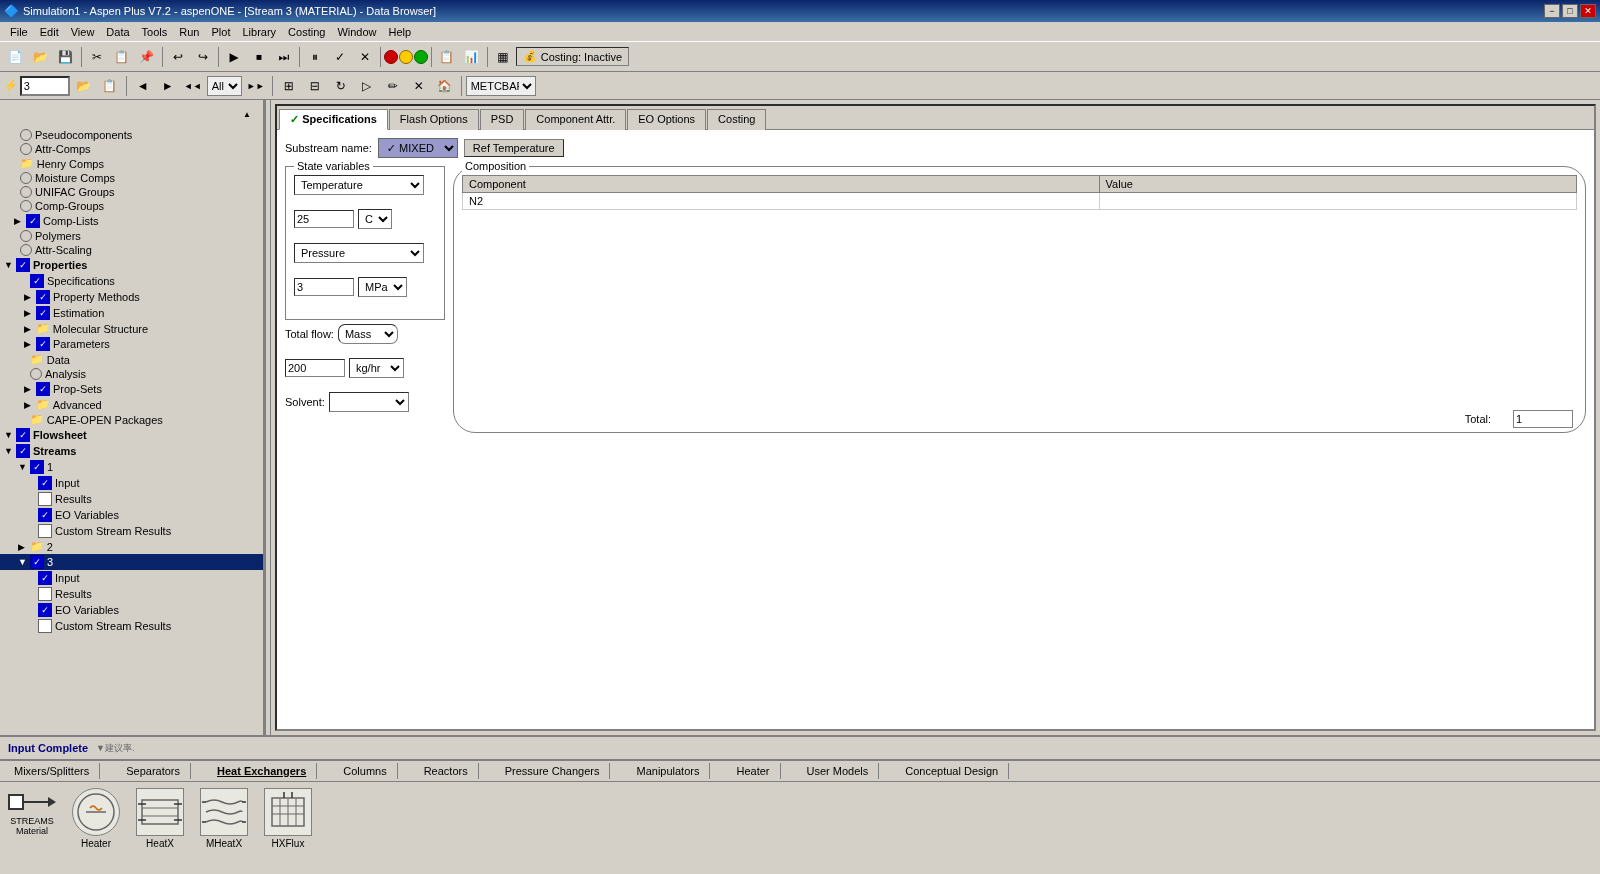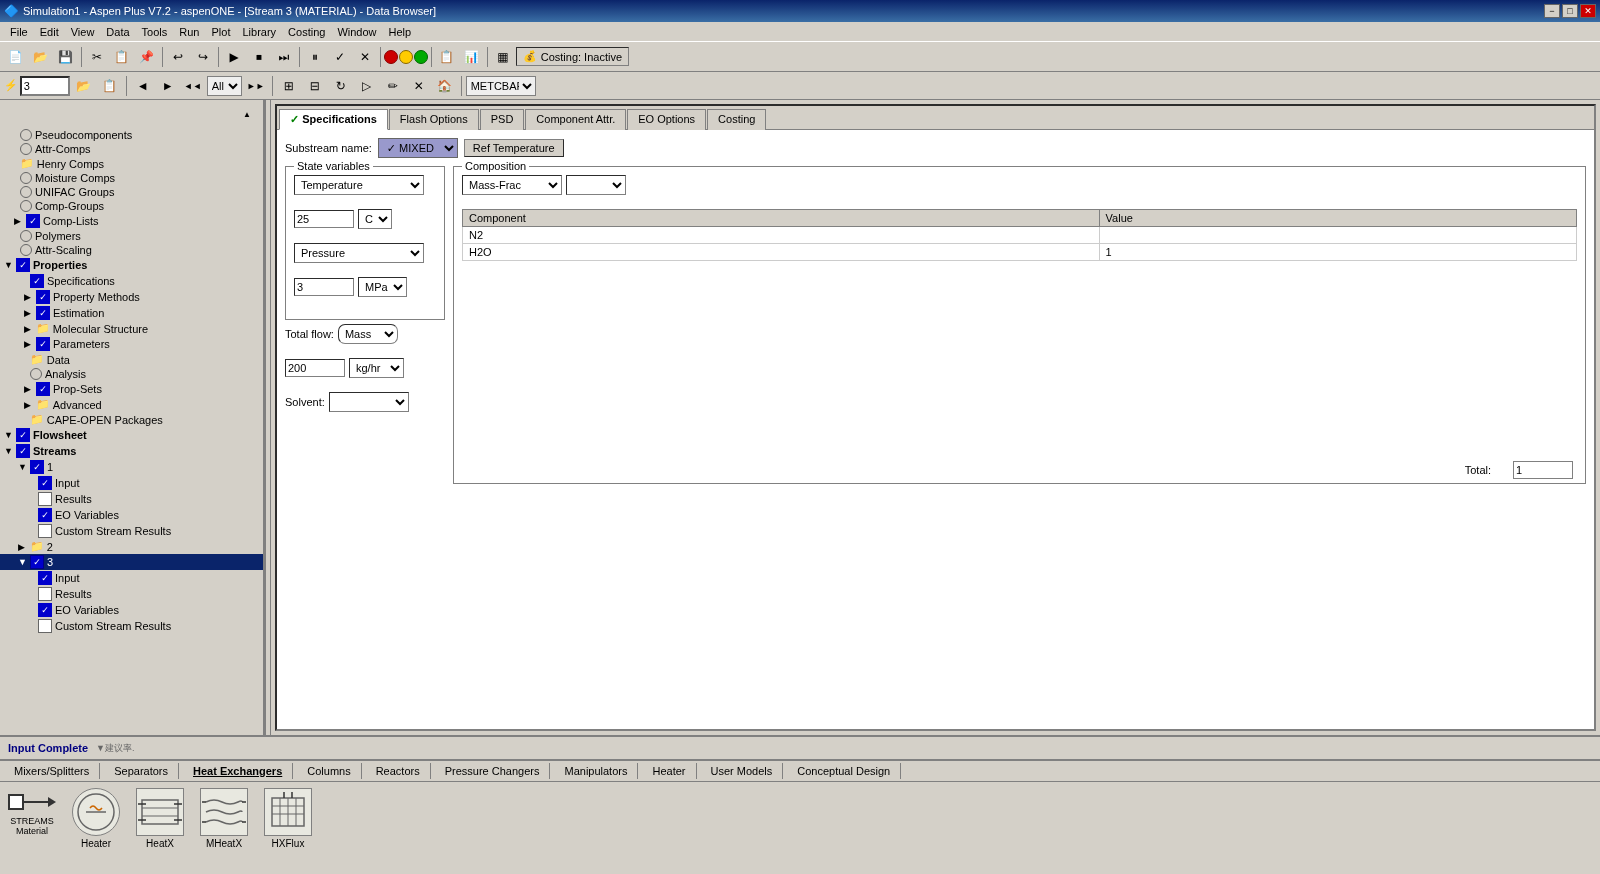--- a/index.html
+++ b/index.html
@@ -272,21 +272,21 @@
     .bottom-panel {
       height: 115px;
       background: #d4d0c8;
       border-top: 2px solid #808080;
     }
     .bottom-tabs {
       display: flex;
       background: #d4d0c8;
       padding: 2px 4px;
       border-bottom: 1px solid #808080;
-      gap: 4px;
+      gap: 16px;
     }
     .bottom-tab {
       padding: 2px 10px;
       font-size: 11px;
       cursor: pointer;
       border-right: 1px solid #808080;
     }
     .bottom-tab.active { font-weight: bold; text-decoration: underline; }
     .bottom-content {
       display: flex;
@@ -694,50 +694,35 @@
 
             <div class="field-row" style="margin-top: 8px;">
               <span>Solvent:</span>
               <select class="field-select" style="width:80px;">
                 <option></option>
               </select>
             </div>
           </div>
 
           <div style="flex:1;">
-            <div class="group-box" style="height:calc(100% - 8px);">
+            <div class="group-box" style="height:calc(100% - 8px);border-radius:22px;">
               <span class="group-box-title">Composition</span>
 
-              <div class="field-row">
-                <select class="field-select" style="width:100px;">
-                  <option>Mass-Frac</option>
-                  <option>Mole-Frac</option>
-                  <option>Mass Flow</option>
-                  <option>Mole Flow</option>
-                </select>
-                <select class="field-select" style="width:60px;">
-                  <option></option>
-                </select>
-              </div>
 
               <table class="comp-table">
                 <thead>
                   <tr>
                     <th>Component</th>
                     <th>Value</th>
                   </tr>
                 </thead>
                 <tbody>
                   <tr>
                     <td>N2</td>
                     <td></td>
-                  </tr>
-                  <tr>
-                    <td>H2O</td>
-                    <td>1</td>
                   </tr>
                 </tbody>
               </table>
 
               <div class="total-row" style="margin-top: 200px;">
                 <span>Total:</span>
                 <input class="total-input" value="1" style="">
               </div>
             </div>
           </div>

